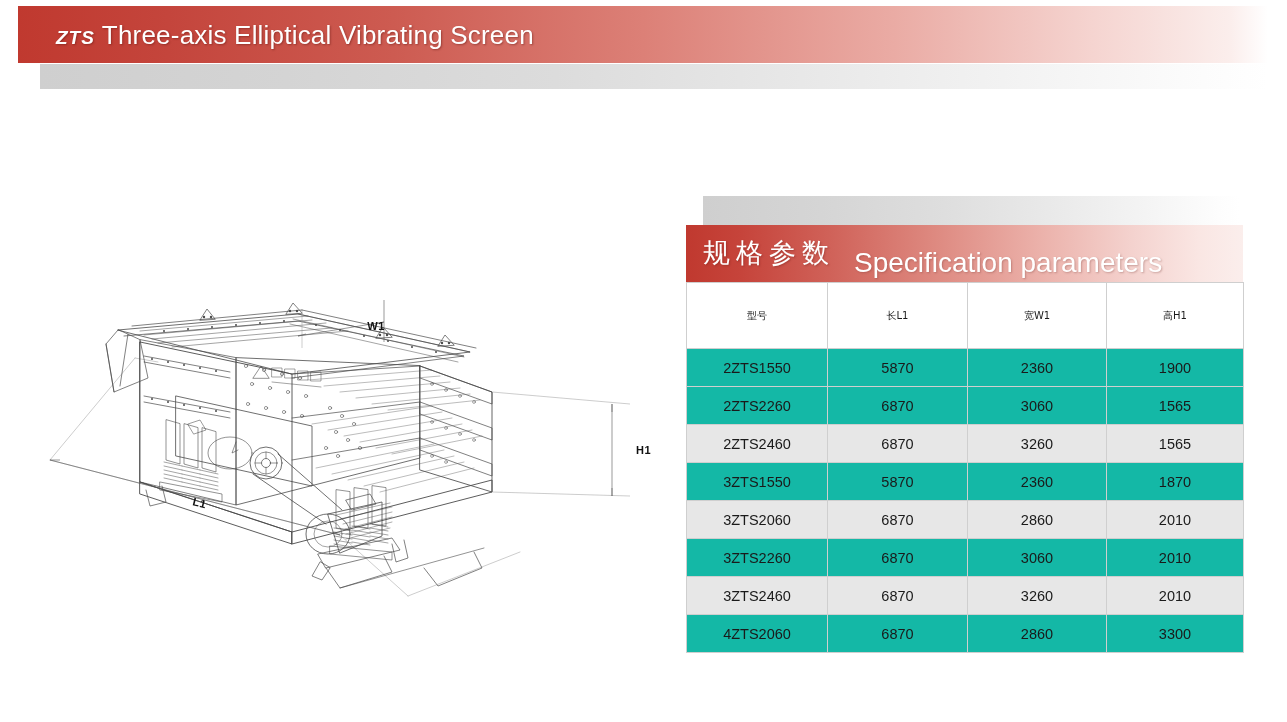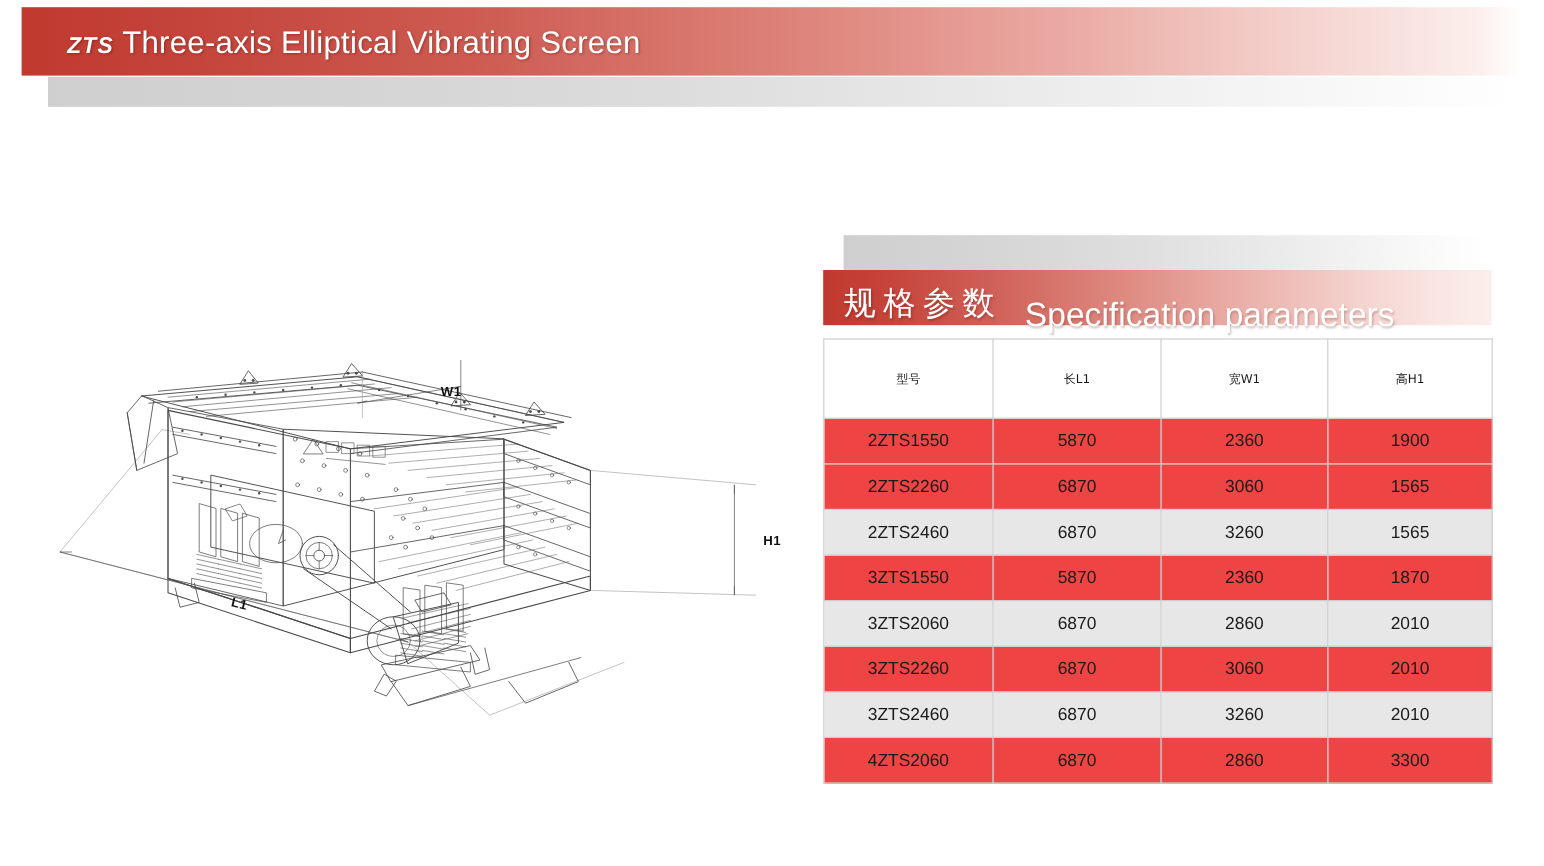--- a/index.html
+++ b/index.html
@@ -38,21 +38,21 @@
     font-family:"Liberation Sans","DejaVu Sans",sans-serif;
     font-size:11px;font-weight:bold;fill:#111;letter-spacing:.5px;
   }
 
   
   .table-shadow{
     position:absolute;left:703px;top:196px;width:537px;height:30px;
     background:linear-gradient(to right,#cfcfcf 0%,#d5d5d5 22%,#dedede 45%,#eaeaea 66%,#f5f5f5 84%,#fdfdfd 96%,#ffffff 100%);
   }
   .spec-header{
-    position:absolute;left:686px;top:225px;width:557px;height:46px;
+    position:absolute;left:686px;top:225px;width:557px;height:57px;
     background:linear-gradient(to right,#c0392f 0%,#c6443b 10%,#d06259 26%,#de8a81 45%,#ebb0a9 63%,#f4d2ce 80%,#fae6e3 92%,#fbeeec 100%);
     box-sizing:border-box;
   }
   .spec-header .cn{
     position:absolute;left:17px;top:10px;
     color:#fff;font-size:27px;letter-spacing:6px;
     text-shadow:1px 1px 2px rgba(110,30,25,.4);
     font-family:"DejaVu Sans","Liberation Sans",sans-serif;
   }
   .spec-header .en{
@@ -73,21 +73,21 @@
   table.spec th,table.spec td{
     border:1px solid #cfcfcf;
     text-align:center;
     padding:0;
     font-weight:normal;
   }
   table.spec thead th{
     height:65px;background:#ffffff;font-size:10px;
     font-family:"DejaVu Sans","Liberation Sans",sans-serif;
   }
-  table.spec tbody td{height:37px;background:#ef4444;}
+  table.spec tbody td{height:37px;background:#14b8a6;}
   table.spec tbody tr.alt td{background:#e7e7e7;}
 </style>
 </head>
 <body>
 
 <div class="banner">
   <div class="banner-text">
     <span class="zts">ZTS</span>
     <span>Three-axis Elliptical Vibrating Screen</span>
   </div>

